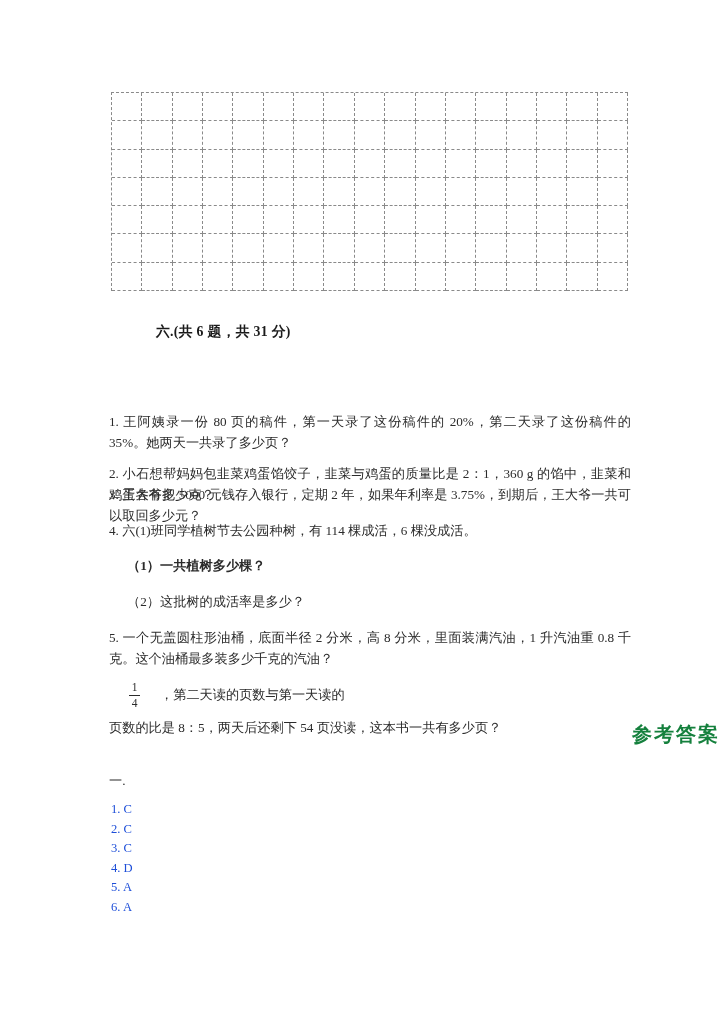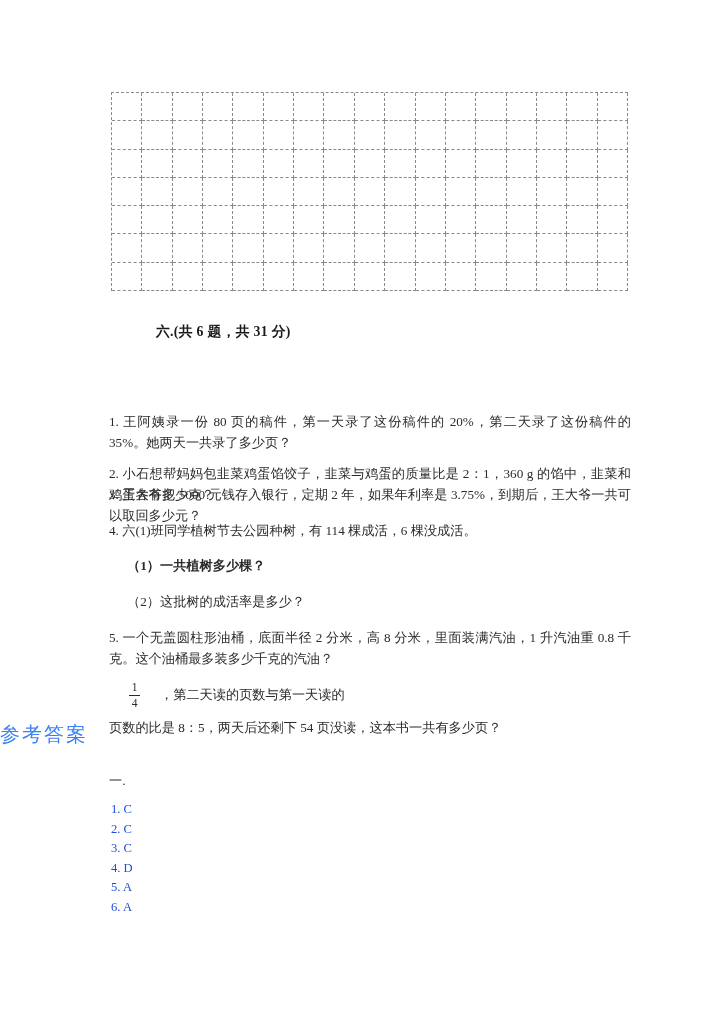--- a/index.html
+++ b/index.html
@@ -89,25 +89,25 @@
     min-width: 11px;
   }
   .frac .den { display: block; }
 
   
   #answers-title {
     position: absolute;
     left: 0;
     top: 721px;
     width: 720px;
-    text-align: left;
+    text-align: right;
     font-size: 20px;
-    font-weight: normal;
+    font-weight: bold;
     letter-spacing: 2px;
-    color: #3b82f6;
+    color: #15803d;
   }
   #answers-group-label {
     position: absolute;
     left: 109px;
     top: 772px;
     font-size: 13.2px;
     color: #2b2b2b;
   }
   #answers-list {
     position: absolute;

